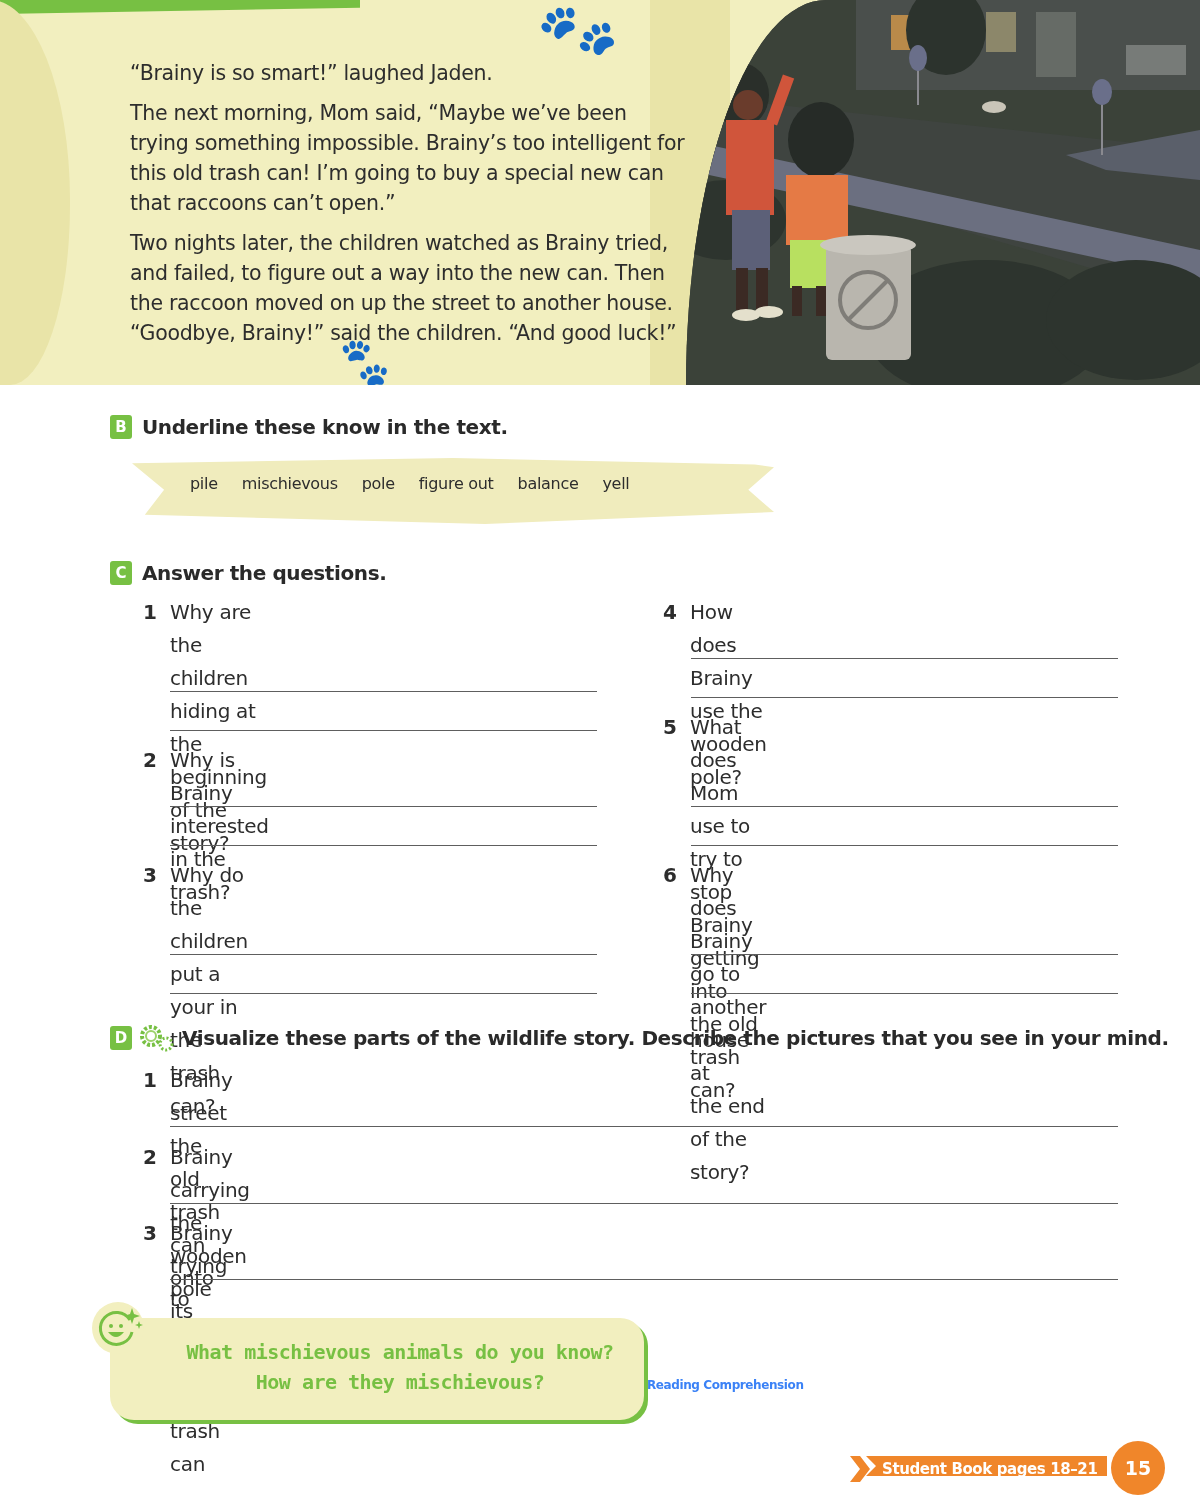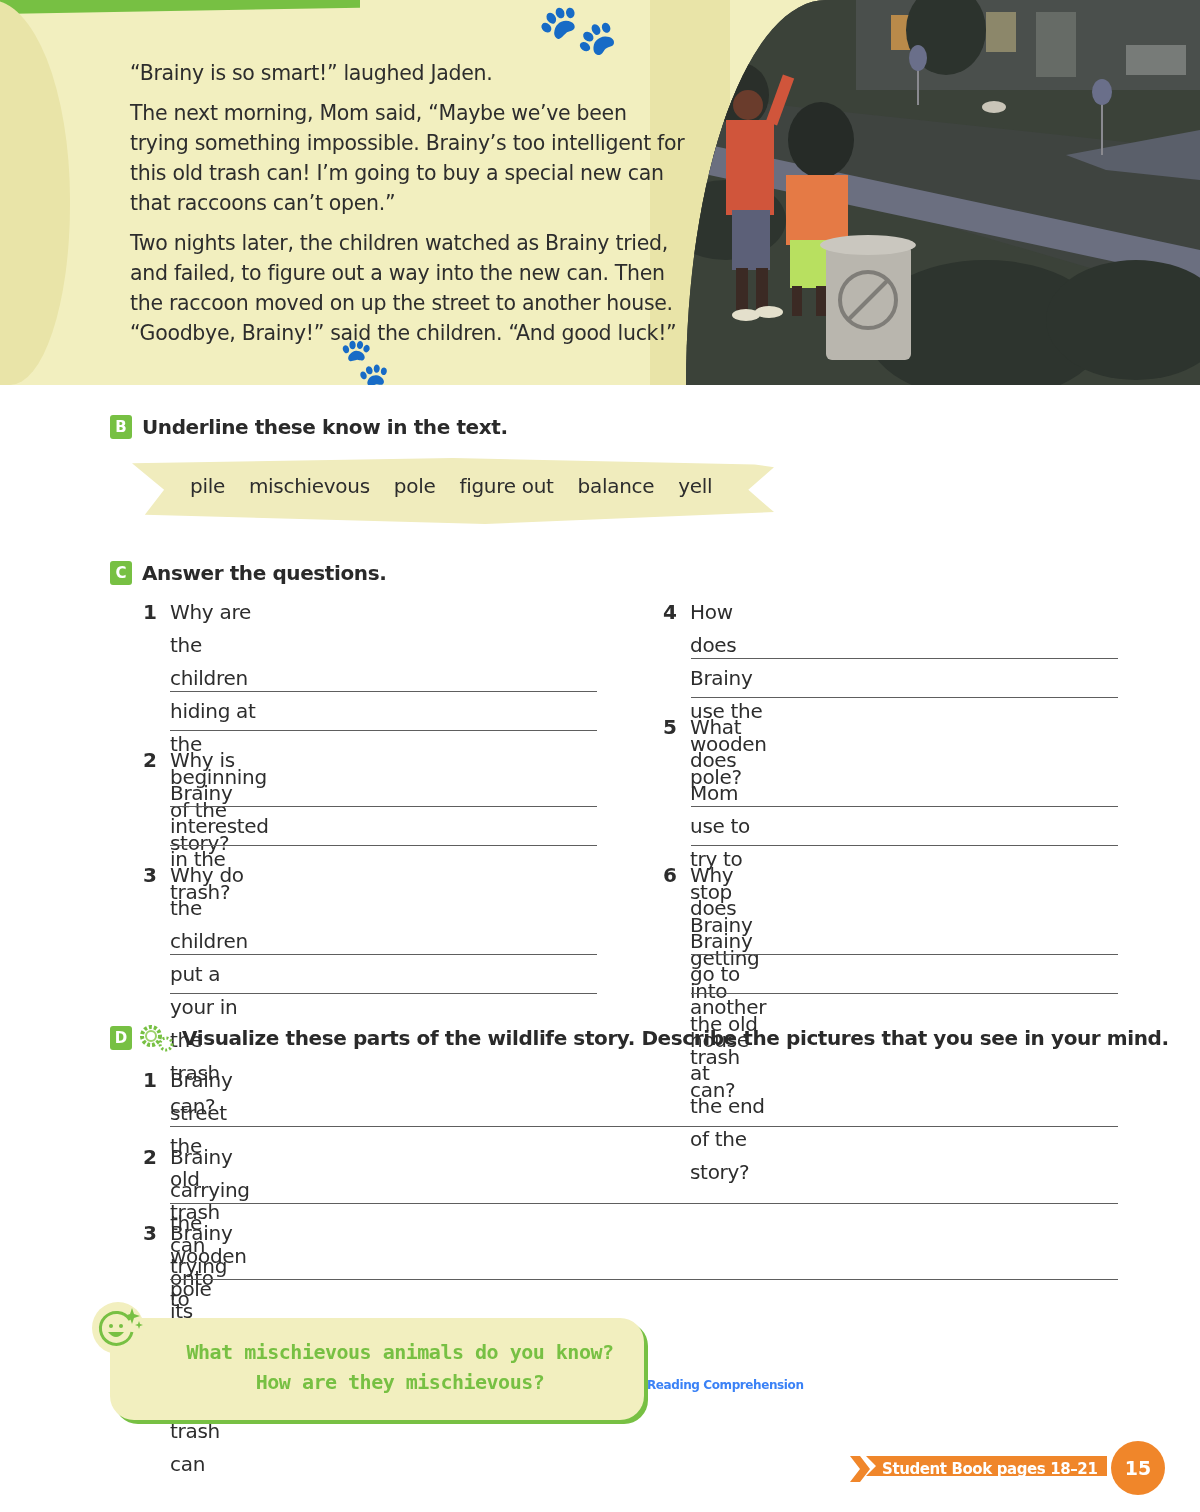--- a/index.html
+++ b/index.html
@@ -22,21 +22,21 @@
   .illustration svg { width: 100%; height: 100%; display: block; }
 
   
   .section-head { position: absolute; left: 110px; display: flex; align-items: center; gap: 10px; }
   .badge { width: 22px; height: 24px; background: #77c043; color: #fff; font-weight: bold; font-size: 15px; display: flex; align-items: center; justify-content: center; border-radius: 3px; font-family: "DejaVu Sans", sans-serif; }
   .section-title { font-weight: bold; font-size: 20px; color: #2a2a2a; letter-spacing: -0.4px; font-family: "DejaVu Sans", sans-serif; }
 
   
   .word-banner { position: absolute; left: 132px; top: 458px; width: 642px; height: 66px; background: #f0ecbd;
     clip-path: polygon(0% 8%, 50% 0%, 97% 10%, 100% 14%, 96% 48%, 100% 82%, 55% 100%, 2% 86%, 5% 48%); }
-  .word-list { position: absolute; left: 190px; top: 474px; display: flex; gap: 24px; font-size: 20px; color: #2d2d2d; letter-spacing: -0.3px; }
+  .word-list { position: absolute; left: 190px; top: 474px; display: flex; gap: 24px; font-size: 16px; color: #2d2d2d; letter-spacing: -0.3px; }
 
   
   .q { position: absolute; font-size: 20px; line-height: 33px; color: #2d2d2d; letter-spacing: -0.3px; }
   .q .num { position: absolute; left: 0; top: 0; font-weight: bold; width: 20px; }
   .q .text { position: absolute; left: 27px; top: 0; }
   .line { position: absolute; height: 1px; background: #5e5e5e; }
 
   .gear-icon-wrap { width: 42px; height: 32px; display: inline-flex; align-items: center; }
 
   

